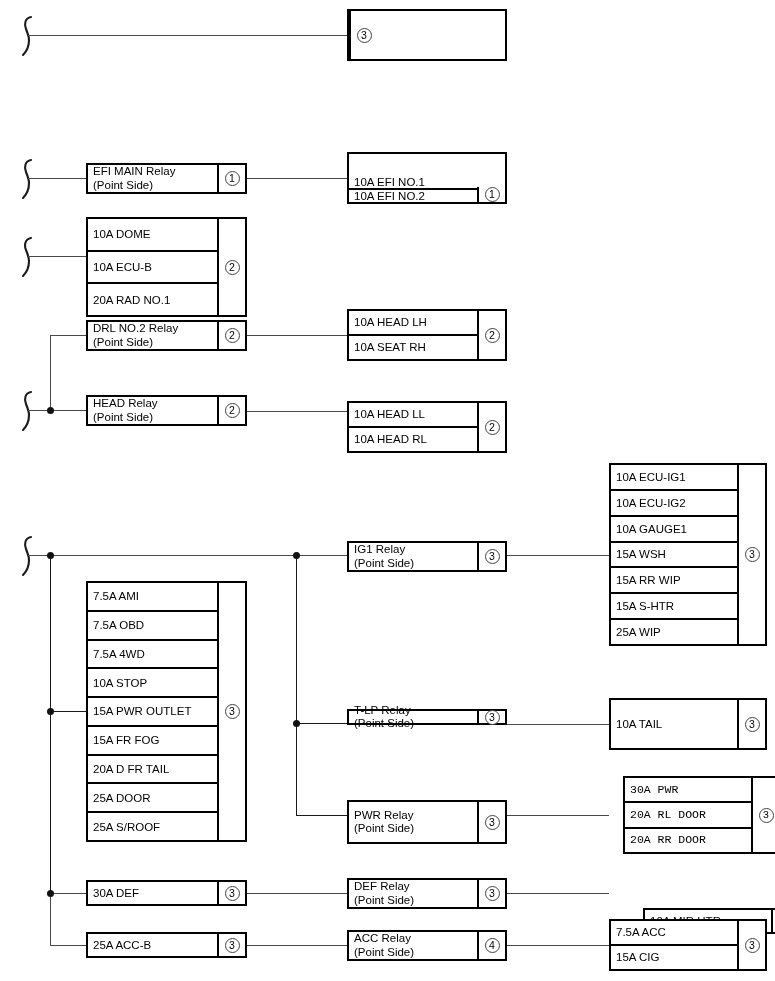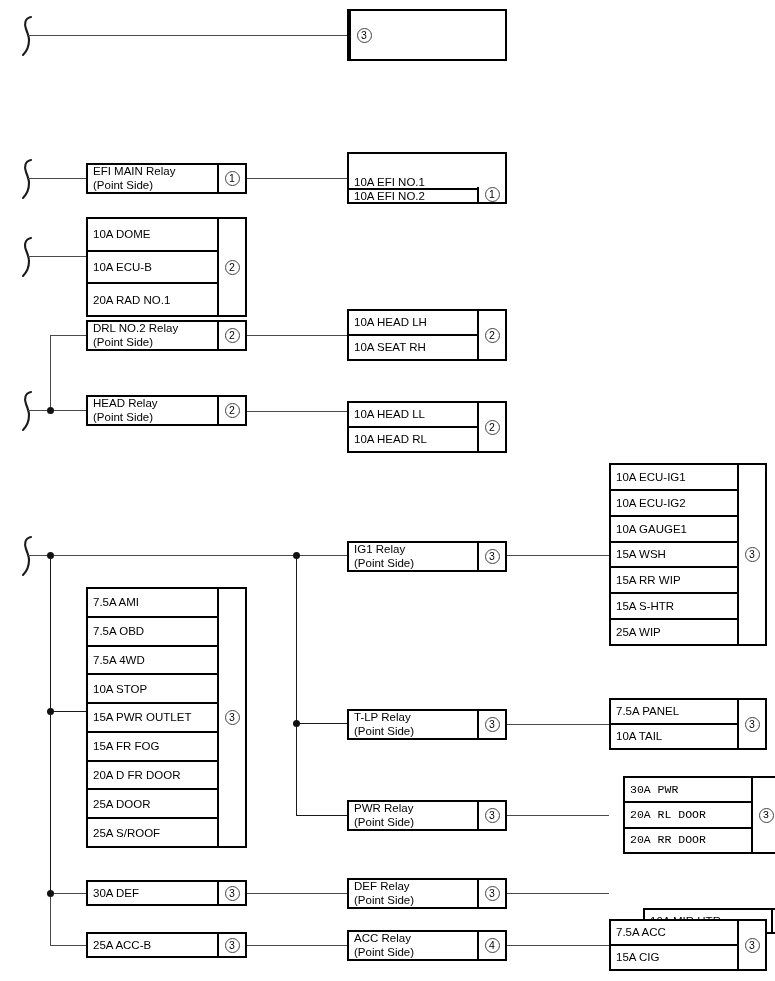--- a/index.html
+++ b/index.html
@@ -247,55 +247,54 @@
     </div>
     <div class="block" style="left: 347px; top: 541px; width: 160px; height: 31px;">
       <div class="relaytext">
         <span>IG1 Relay</span>
         <span>(Point Side)</span>
       </div>
       <div class="numcell">
         <div class="circ">3</div>
       </div>
     </div>
-    <div class="block" style="left: 86px; top: 581px; width: 161px; height: 261px; margin-top: 6px;">
+    <div class="block" style="left: 86px; top: 581px; width: 161px; height: 261px;">
       <div class="rows">
         <div class="row">7.5A AMI</div>
         <div class="row">7.5A OBD</div>
         <div class="row">7.5A 4WD</div>
         <div class="row">10A STOP</div>
         <div class="row">15A PWR OUTLET</div>
         <div class="row">15A FR FOG</div>
-        <div class="row">20A D FR DOOR</div>
+        <div class="row">20A D FR TAIL</div>
         <div class="row">25A DOOR</div>
         <div class="row">25A S/ROOF</div>
       </div>
       <div class="numcell">
         <div class="circ">3</div>
       </div>
     </div>
-    <div class="block" style="left: 347px; top: 709px; width: 160px; height: 31px;">
+    <div class="block" style="left: 347px; top: 709px; width: 160px; height: 16px;">
       <div class="relaytext">
         <span>T-LP Relay</span>
         <span>(Point Side)</span>
       </div>
       <div class="numcell">
         <div class="circ">3</div>
       </div>
     </div>
     <div class="block" style="left: 609px; top: 698px; width: 158px; height: 52px;">
       <div class="rows">
-        <div class="row">7.5A PANEL</div>
         <div class="row">10A TAIL</div>
       </div>
       <div class="numcell">
         <div class="circ">3</div>
       </div>
     </div>
-    <div class="block" style="left: 347px; top: 800px; width: 160px; height: 31px;">
+    <div class="block" style="left: 347px; top: 800px; width: 160px; height: 44px;">
       <div class="relaytext">
         <span>PWR Relay</span>
         <span>(Point Side)</span>
       </div>
       <div class="numcell">
         <div class="circ">3</div>
       </div>
     </div>
     <div class="block" style="left: 623px; top: 776px; width: 158px; height: 78px; font-family: Liberation Mono, monospace;">
       <div class="rows">

